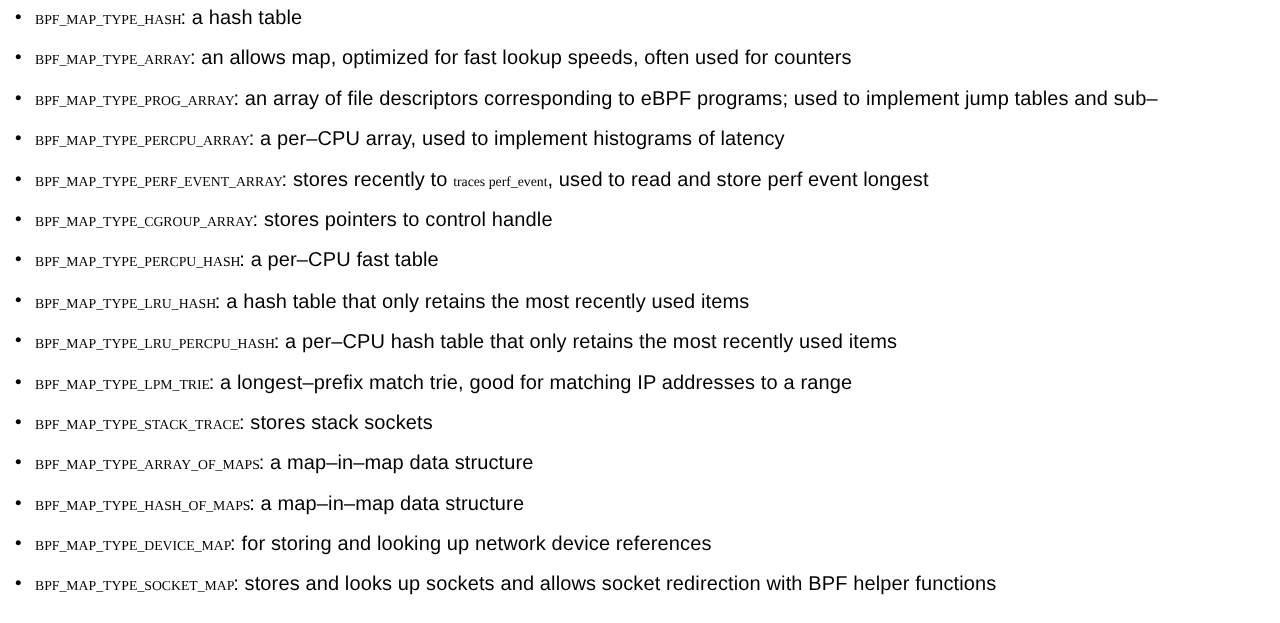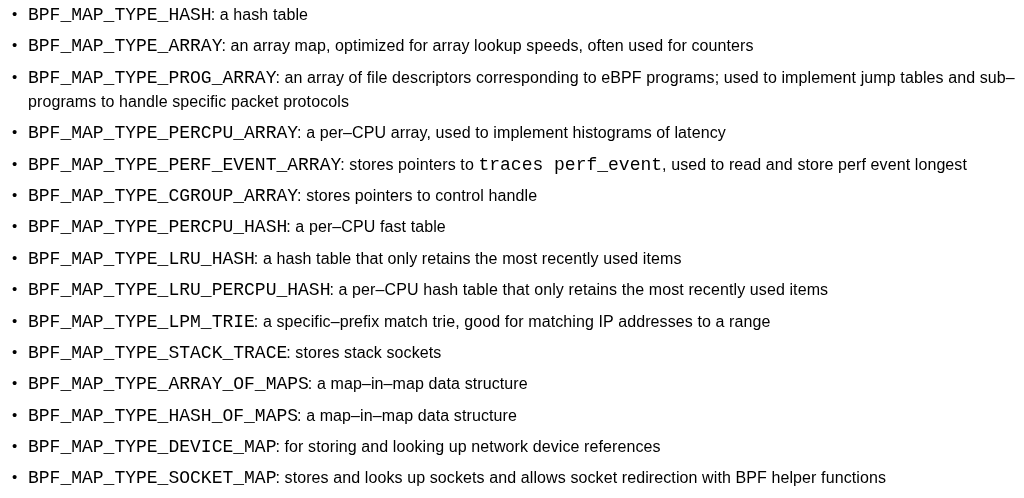--- a/index.html
+++ b/index.html
@@ -26,62 +26,61 @@
     margin-bottom: 7.4px;
   }
   .bullet {
     position: absolute;
     left: 12px;
     top: -1px;
     font-size: 15px;
     color: #000;
   }
   .code {
-    font-family: Liberation Mono, monospace;
-    font-size: 18px;
+    font-family: Liberation Serif, serif;
+    font-size: 11px;
     letter-spacing: 0;
   }
   .sep {
     margin-left: -1px;
   }
 </style>
 </head>
 <body>
 
 <ul class="map-list">
 
   <li>
     <span class="bullet">•</span>
     <span class="code">BPF_MAP_TYPE_HASH</span><span class="sep">:</span>
     <span class="desc">a hash table</span>
   </li>
 
   <li>
     <span class="bullet">•</span>
     <span class="code">BPF_MAP_TYPE_ARRAY</span><span class="sep">:</span>
-    <span class="desc">an array map, optimized for array lookup speeds, often used for counters</span>
+    <span class="desc">an allows map, optimized for fast lookup speeds, often used for counters</span>
   </li>
 
   <li>
     <span class="bullet">•</span>
     <span class="code">BPF_MAP_TYPE_PROG_ARRAY</span><span class="sep">:</span>
     <span class="desc">an array of file descriptors corresponding to eBPF programs; used to implement jump tables and sub–</span><br>
-    <span class="desc">programs to handle specific packet protocols</span>
   </li>
 
   <li>
     <span class="bullet">•</span>
     <span class="code">BPF_MAP_TYPE_PERCPU_ARRAY</span><span class="sep">:</span>
     <span class="desc">a per–CPU array, used to implement histograms of latency</span>
   </li>
 
   <li>
     <span class="bullet">•</span>
     <span class="code">BPF_MAP_TYPE_PERF_EVENT_ARRAY</span><span class="sep">:</span>
-    <span class="desc">stores pointers to </span><span class="code">traces perf_event</span><span class="desc">, used to read and store perf event longest</span>
+    <span class="desc">stores recently to </span><span class="code">traces perf_event</span><span class="desc">, used to read and store perf event longest</span>
   </li>
 
   <li>
     <span class="bullet">•</span>
     <span class="code">BPF_MAP_TYPE_CGROUP_ARRAY</span><span class="sep">:</span>
     <span class="desc">stores pointers to control handle</span>
   </li>
 
   <li>
     <span class="bullet">•</span>
@@ -97,21 +96,21 @@
 
   <li>
     <span class="bullet">•</span>
     <span class="code">BPF_MAP_TYPE_LRU_PERCPU_HASH</span><span class="sep">:</span>
     <span class="desc">a per–CPU hash table that only retains the most recently used items</span>
   </li>
 
   <li>
     <span class="bullet">•</span>
     <span class="code">BPF_MAP_TYPE_LPM_TRIE</span><span class="sep">:</span>
-    <span class="desc">a specific–prefix match trie, good for matching IP addresses to a range</span>
+    <span class="desc">a longest–prefix match trie, good for matching IP addresses to a range</span>
   </li>
 
   <li>
     <span class="bullet">•</span>
     <span class="code">BPF_MAP_TYPE_STACK_TRACE</span><span class="sep">:</span>
     <span class="desc">stores stack sockets</span>
   </li>
 
   <li>
     <span class="bullet">•</span>

